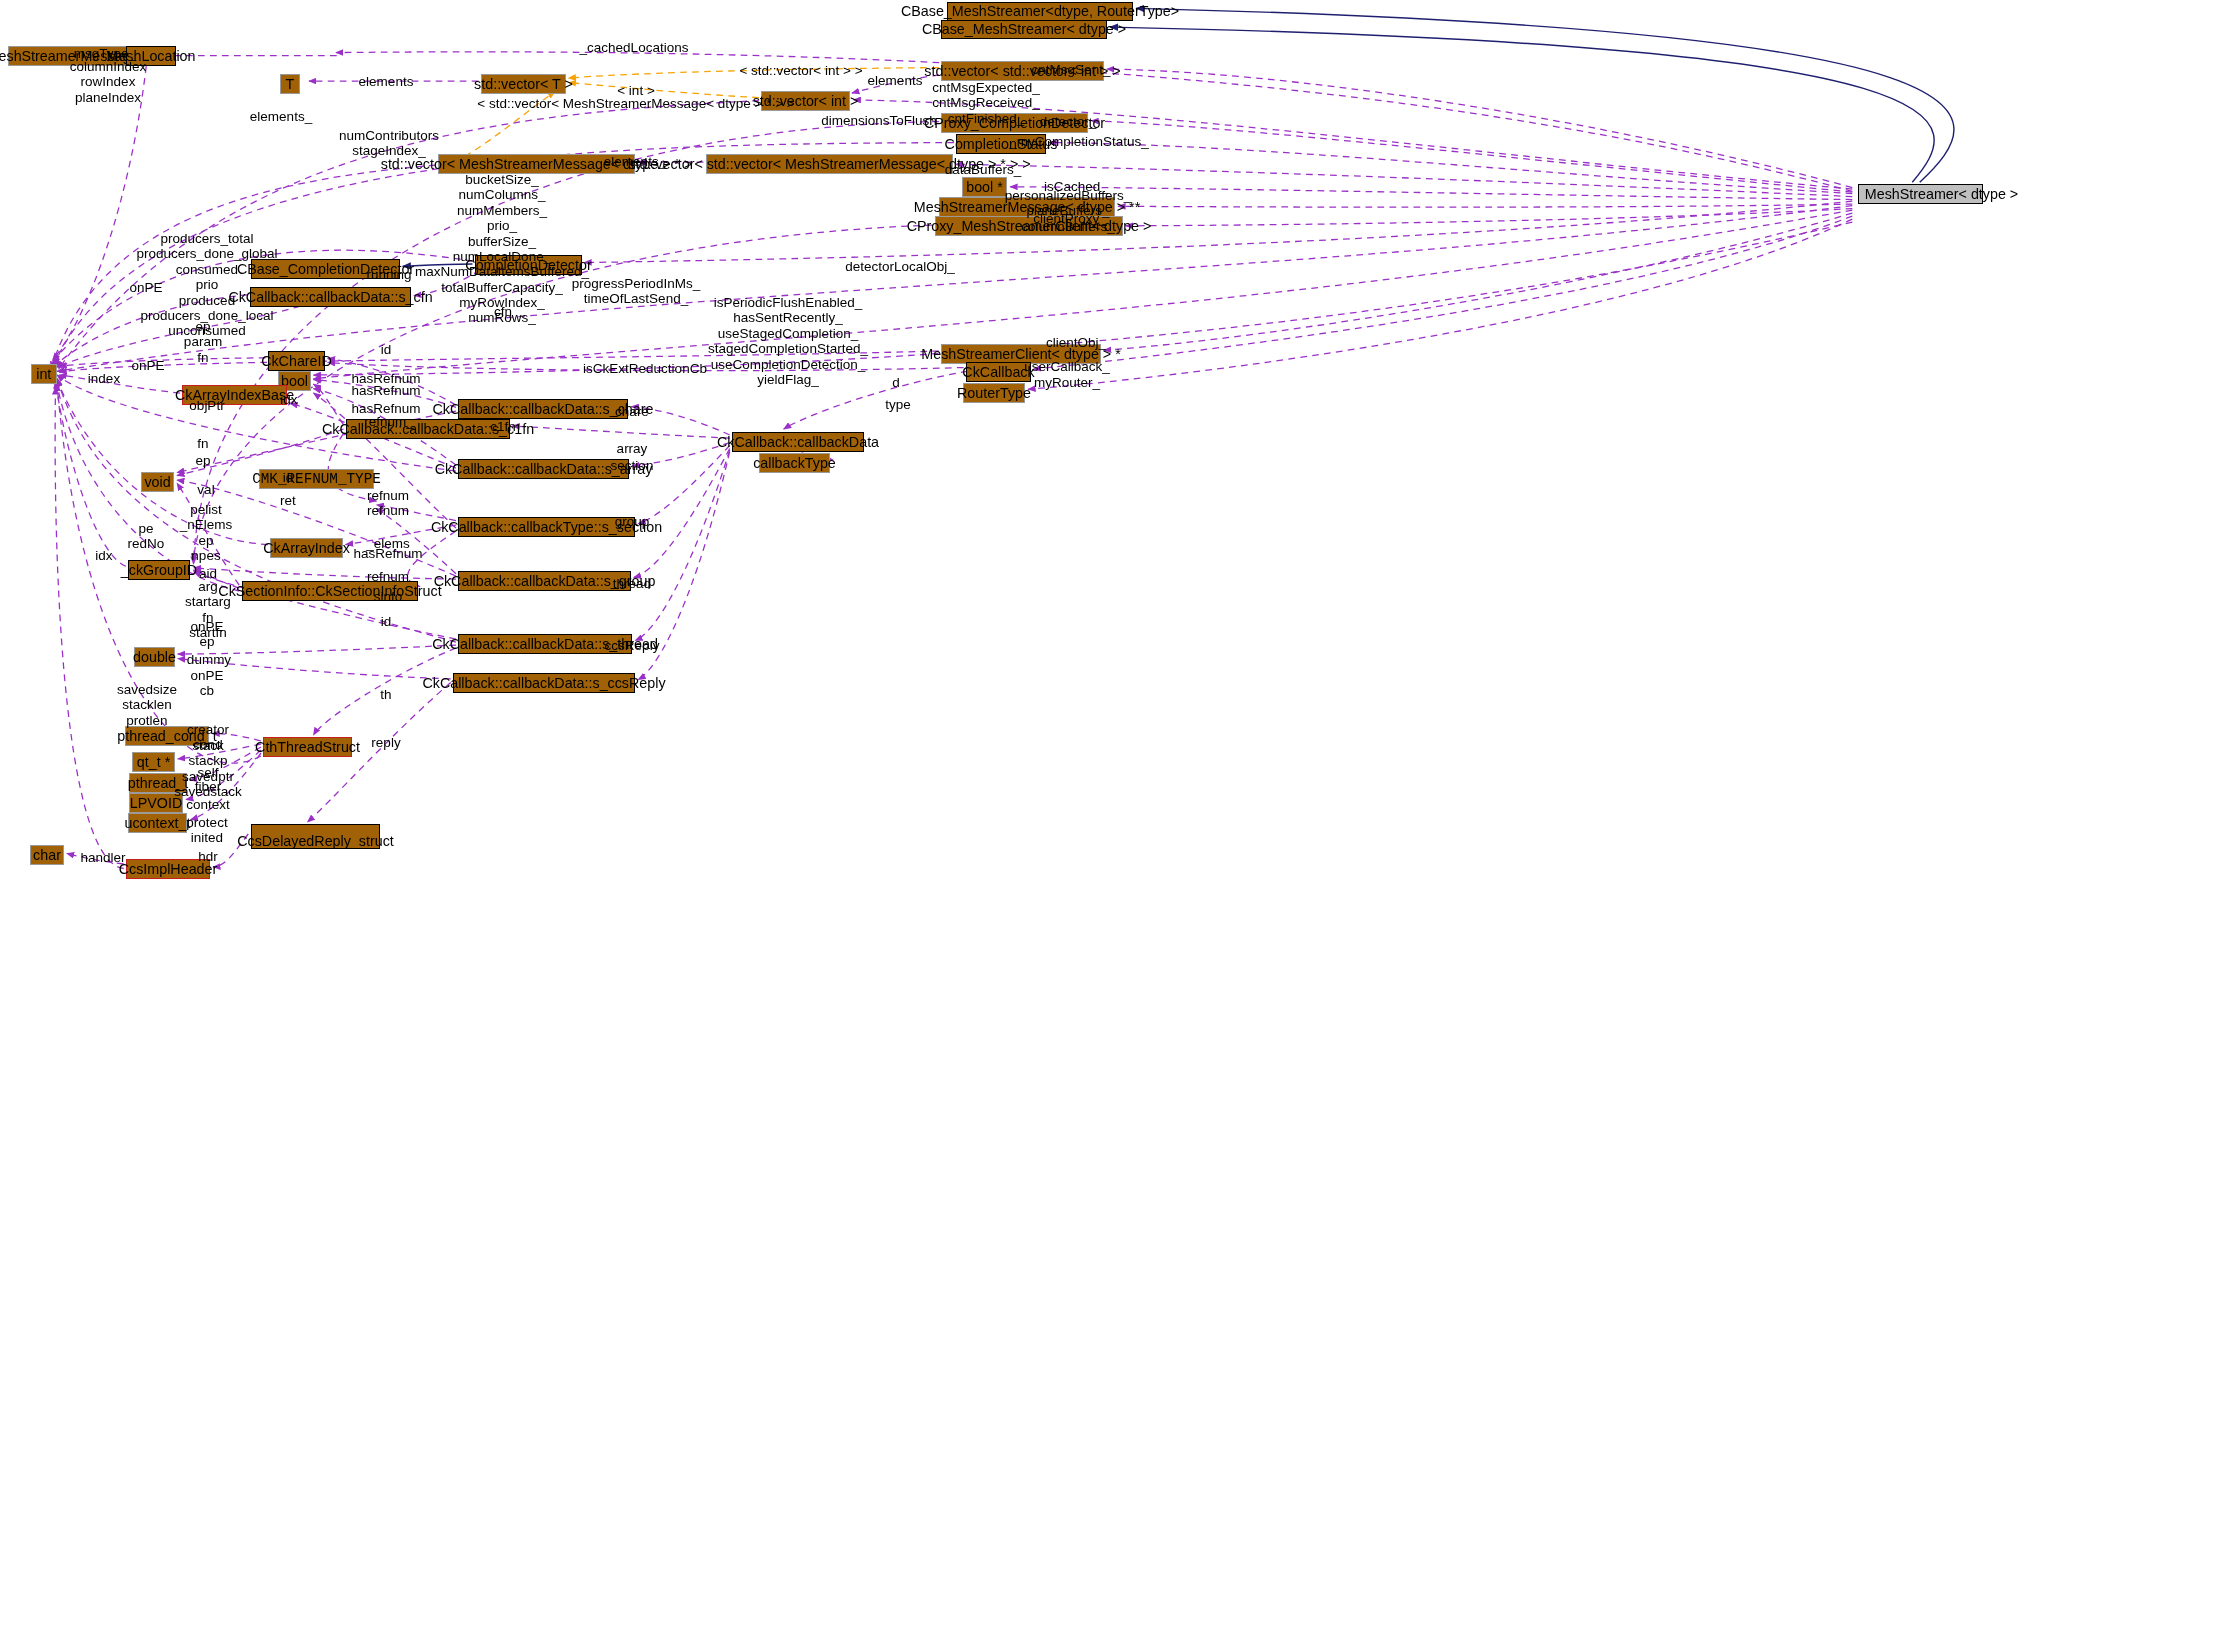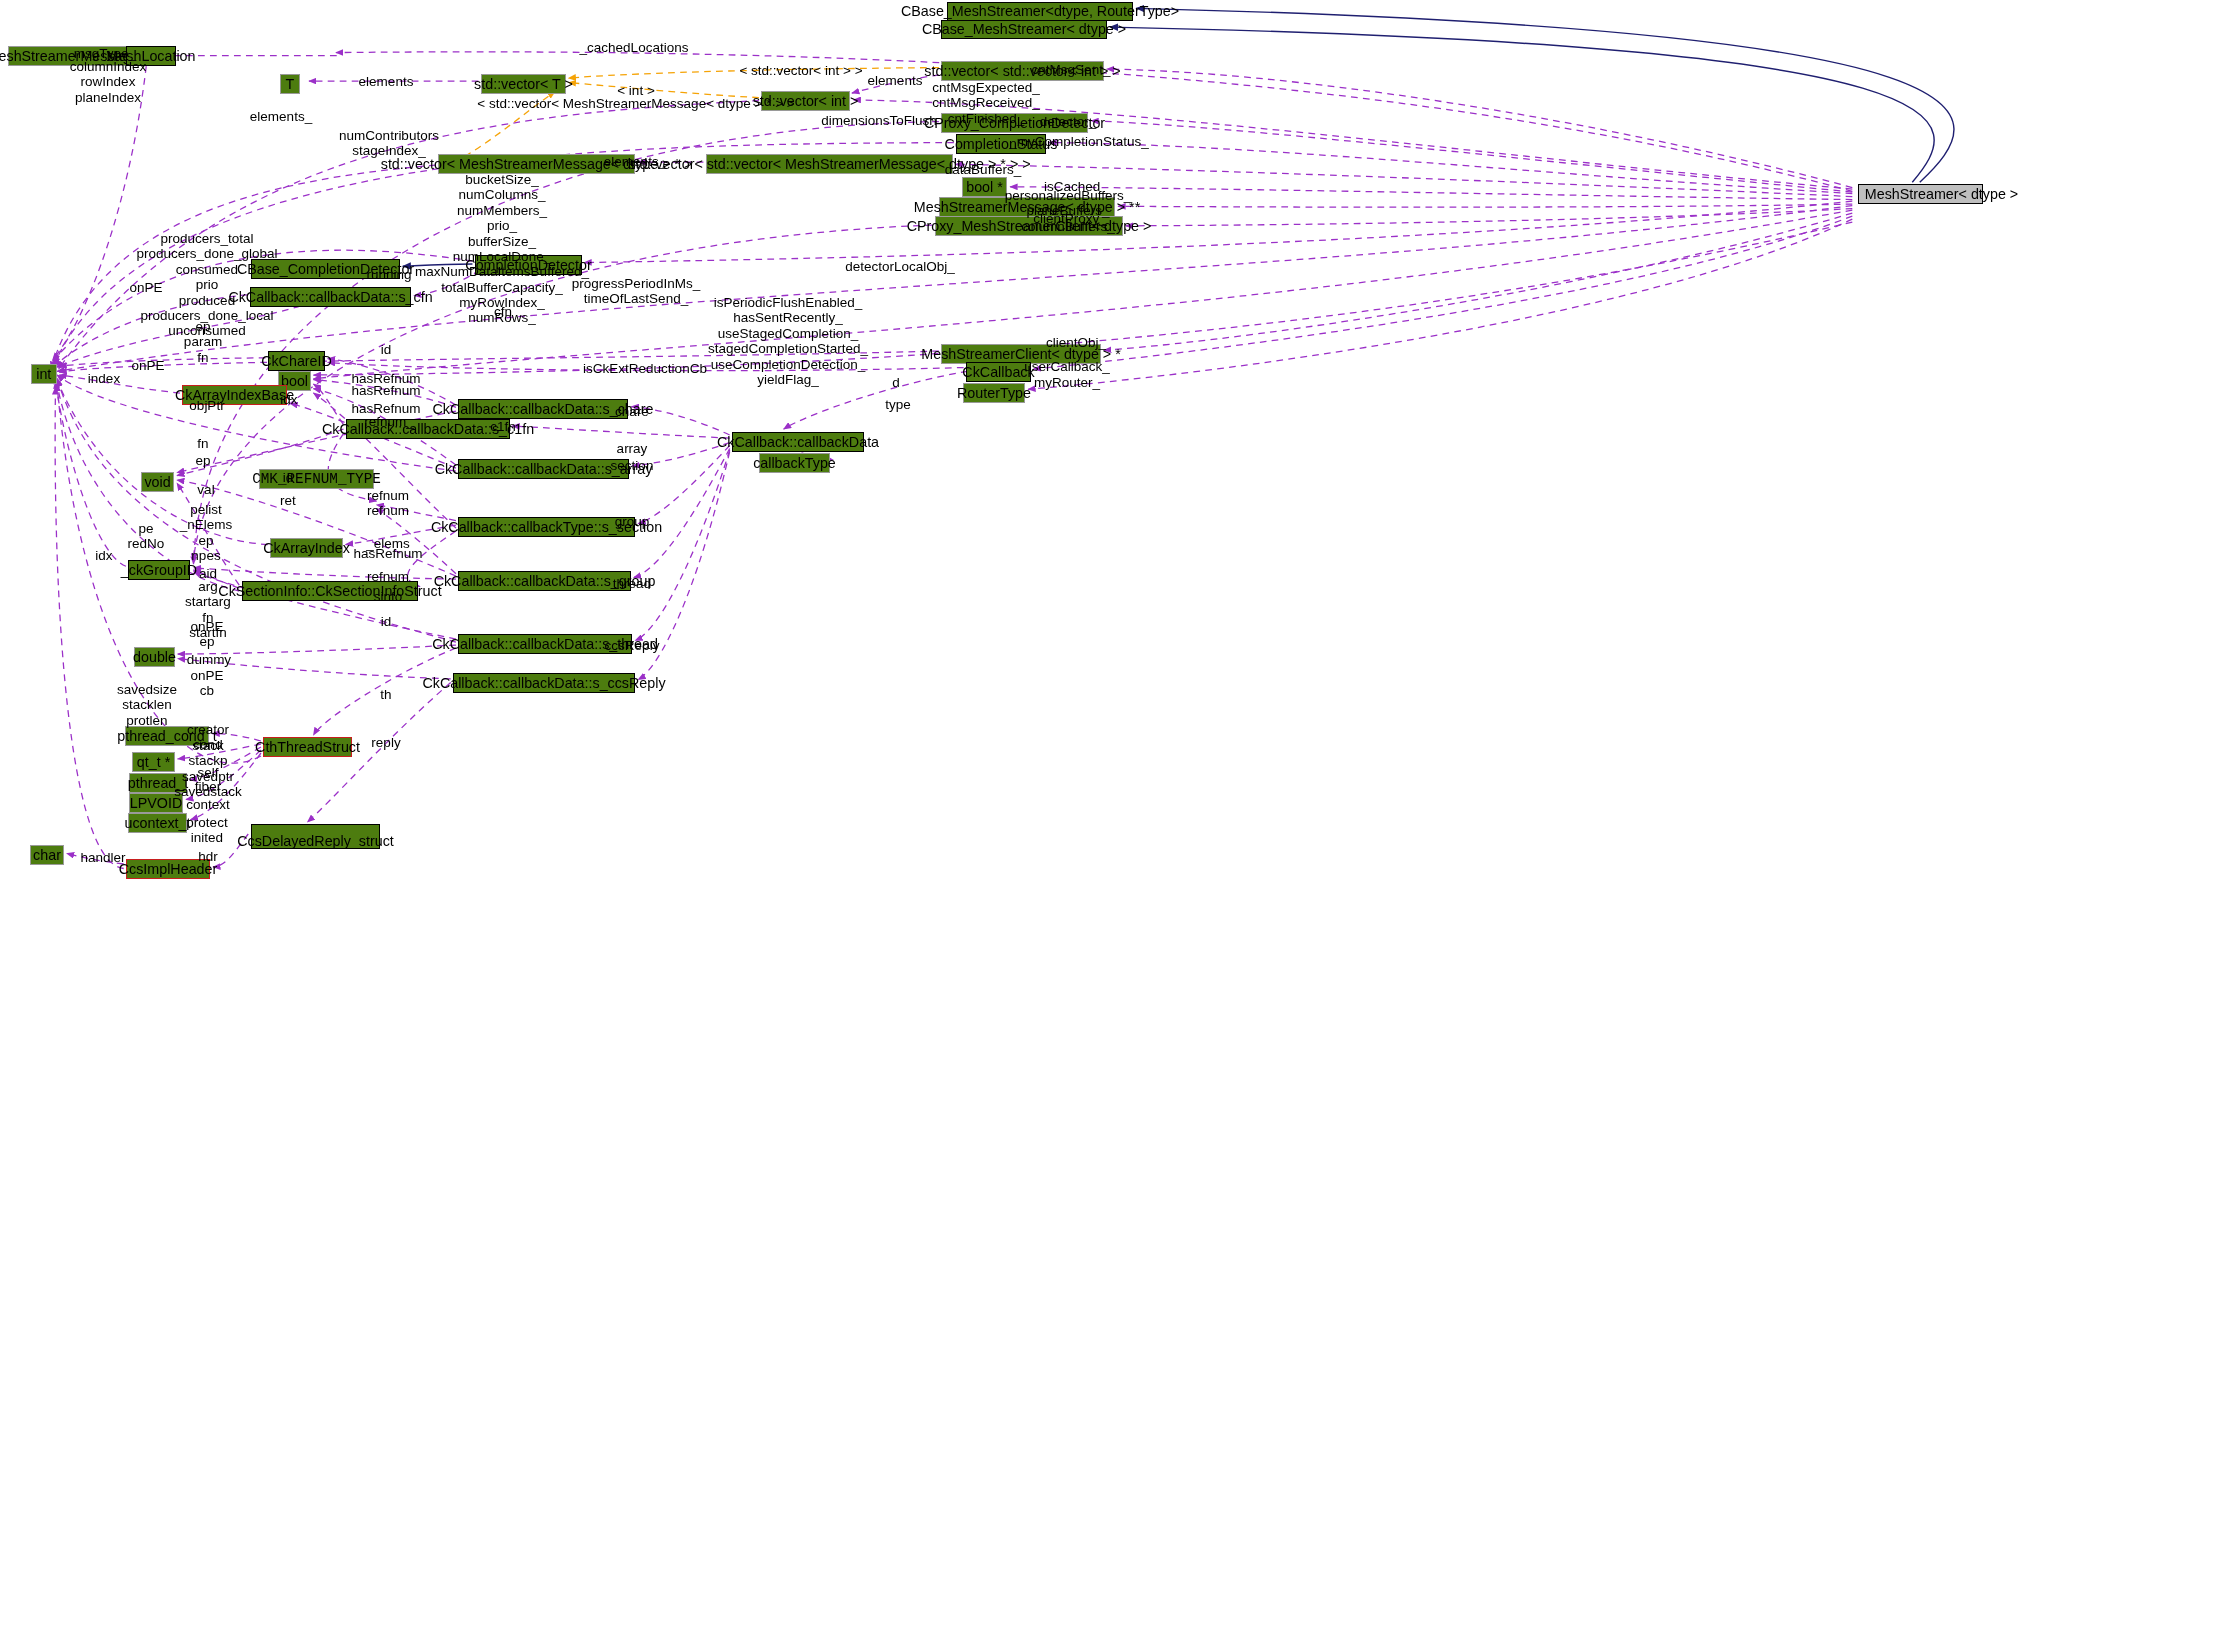--- a/index.html
+++ b/index.html
@@ -21,21 +21,21 @@
     width: 2216px;
     height: 1647px;
     pointer-events: none;
   }
   .node {
     position: absolute;
     box-sizing: border-box;
     display: flex;
     align-items: center;
     justify-content: center;
-    background: #4d7c0f;
+    background: #a16207;
     white-space: nowrap;
     font-size: 14.3px;
     color: #000000;
     line-height: 1;
     padding: 0 6px;
   }
   .node.grey  { border: 1.2px solid #9a9a9a; }
   .node.black { border: 1.2px solid #000000; }
   .node.red   { border: 1.2px solid #c81e1e; }
   .node.focus {

